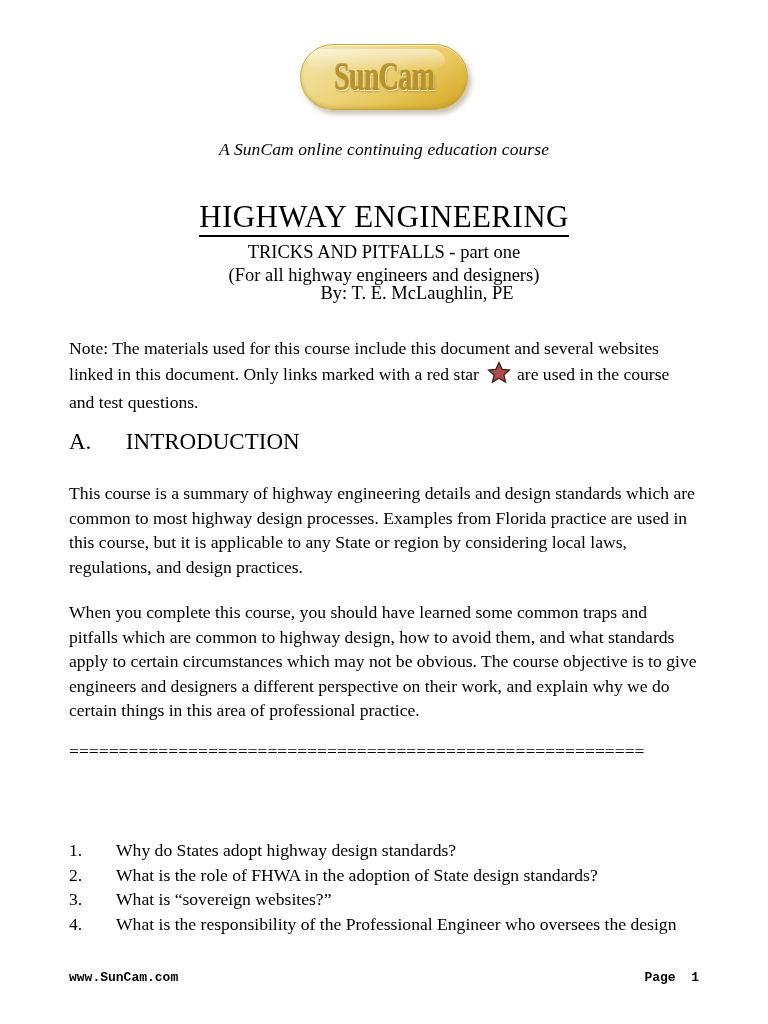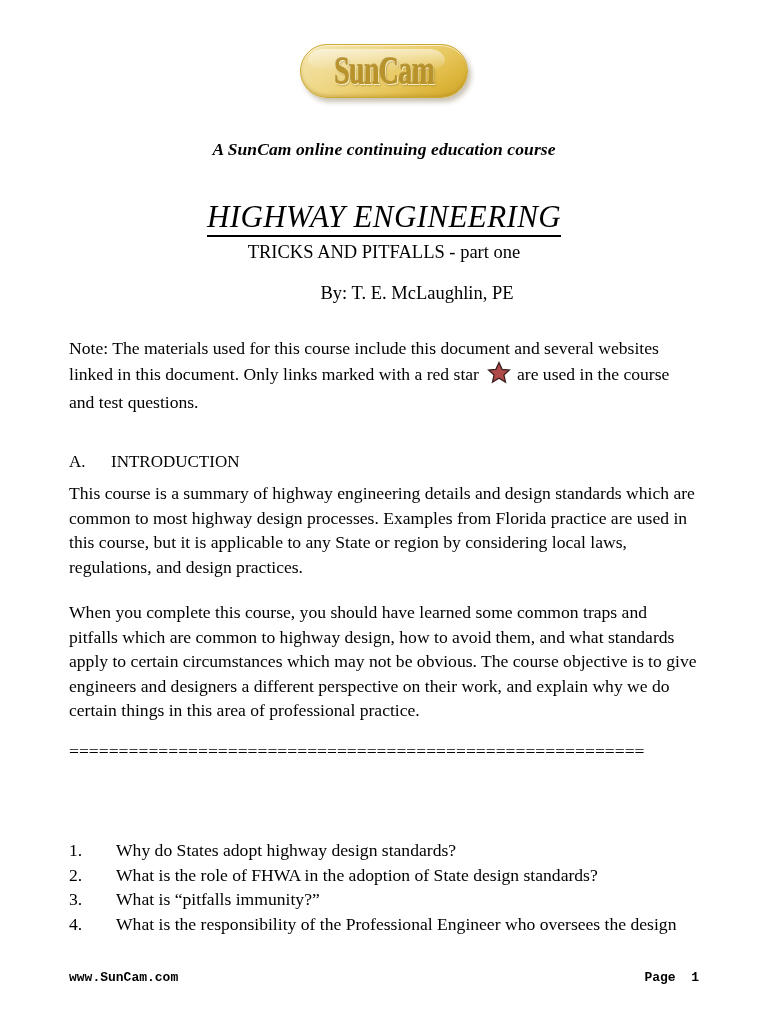--- a/index.html
+++ b/index.html
@@ -31,21 +31,21 @@
     top: 44px;
     width: 768px;
     height: 70px;
     display: flex;
     justify-content: center;
     align-items: flex-start;
   }
   .logo-pill {
     position: relative;
     width: 168px;
-    height: 54px;
+    height: 66px;
     border-radius: 33px;
     background:
       linear-gradient(150deg,
         #f4e9b4 0%,
         #f2e0a0 16%,
         #eed684 38%,
         #e8c85f 62%,
         #dbb338 84%,
         #cfa42b 100%);
     box-shadow:
@@ -87,33 +87,32 @@
     white-space: nowrap;
   }
 
   
   .course-line {
     position: absolute;
     top: 139px;
     left: 0;
     width: 768px;
     text-align: center;
-    font-weight: bold;
+    font-weight: normal;
     font-style: italic;
     font-size: 17.5px;
     letter-spacing: 0.1px;
   }
 
   .doc-title {
     position: absolute;
     top: 200px;
     left: 0;
     width: 768px;
     text-align: center;
-    font-style: italic;
   }
   .doc-title span {
     font-size: 31px;
     line-height: 34px;
     letter-spacing: 0.4px;
     border-bottom: 2px solid #000;
     padding-bottom: 1px;
   }
 
   .subtitle {
@@ -144,24 +143,23 @@
   .star-icon {
     display: inline-block;
     vertical-align: -4px;
     margin: 0 6px 0 8px;
   }
 
   .section-head {
     position: absolute;
     left: 69px;
     width: 630px;
-    font-size: 17px;
+    font-size: 23px;
     line-height: 22px;
     white-space: pre;
-    margin-top: 20px;
   }
   .sec-a { top: 431px; }
   .sec-b { top: 790px; }
 
   .divider {
     position: absolute;
     left: 69px;
     top: 740px;
     width: 640px;
     font-size: 17.6px;
@@ -215,20 +213,21 @@
     </div>
   </div>
 
   <div class="course-line">A SunCam online continuing education course</div>
 
   <div class="doc-title">
     <span>HIGHWAY ENGINEERING</span>
   </div>
 
   <div class="subtitle s1">TRICKS AND PITFALLS - part one</div>
+  <div class="subtitle s2">(For all highway engineers and designers)</div>
   <div class="subtitle s3">By:  T. E. McLaughlin, PE</div>
 
   <div class="body-block note-block">
     <span>Note:  The materials used for this course include this document and several websites linked in this document.  Only links marked with a red star</span><span class="star-icon"><svg width="24" height="23" viewBox="0 0 24 23" aria-hidden="true">
           <polygon points="12,1.6 15.1,8.3 22.4,9.0 16.9,13.9 18.5,21.1 12,17.3 5.5,21.1 7.1,13.9 1.6,9.0 8.9,8.3" fill="#b04a4a" stroke="#3a2020" stroke-width="1.3" stroke-linejoin="miter"></polygon>
         </svg></span><span>are used in the course and test questions.</span>
   </div>
 
   <div class="section-head sec-a">A.      INTRODUCTION</div>
 
@@ -243,21 +242,21 @@
     <div class="obj-row">
       <span class="obj-num">1.</span>
       <span class="obj-text">Why do States adopt highway design standards?</span>
     </div>
     <div class="obj-row">
       <span class="obj-num">2.</span>
       <span class="obj-text">What is the role of FHWA in the adoption of State design standards?</span>
     </div>
     <div class="obj-row">
       <span class="obj-num">3.</span>
-      <span class="obj-text">What is “pitfalls immunity?”</span>
+      <span class="obj-text">What is “sovereign websites?”</span>
     </div>
     <div class="obj-row">
       <span class="obj-num">4.</span>
       <span class="obj-text">What is the responsibility of the Professional Engineer who oversees the design</span>
     </div>
   </div>
 
   <div class="footer">
     <span>www.SunCam.com</span>
     <span class="footer-page">Page  1</span>

